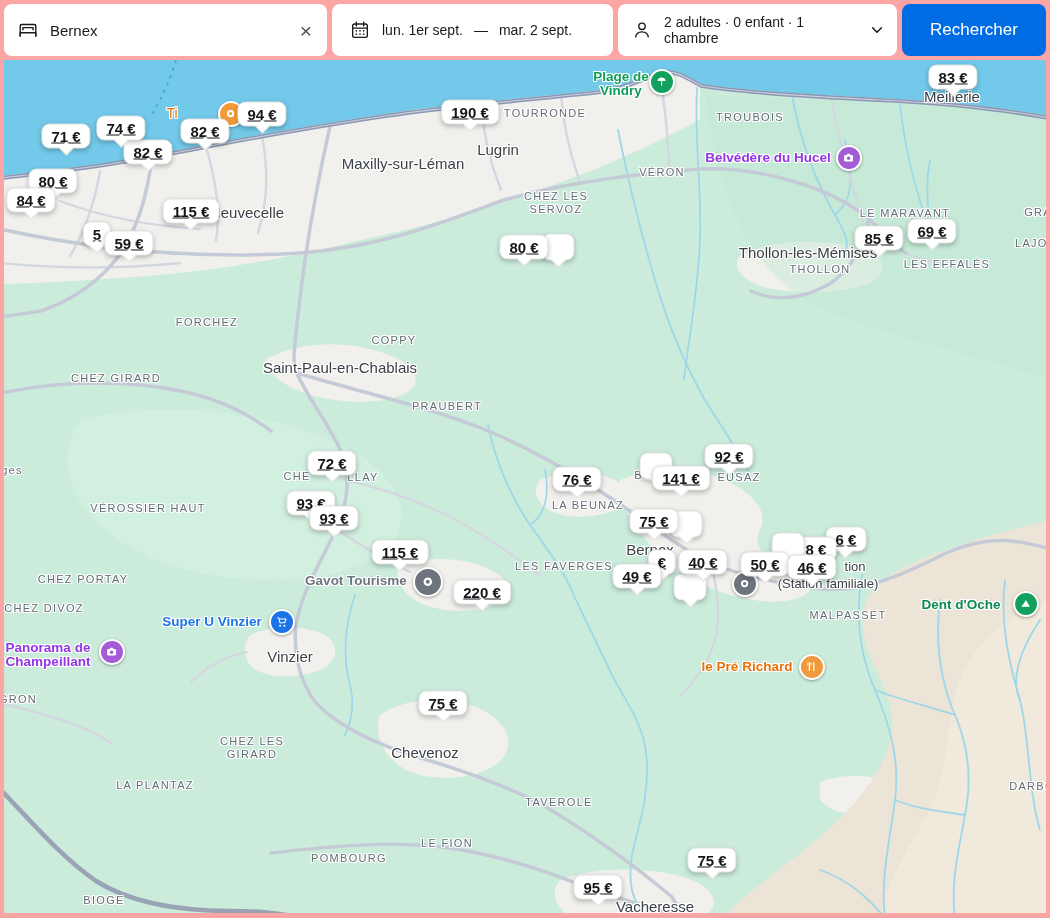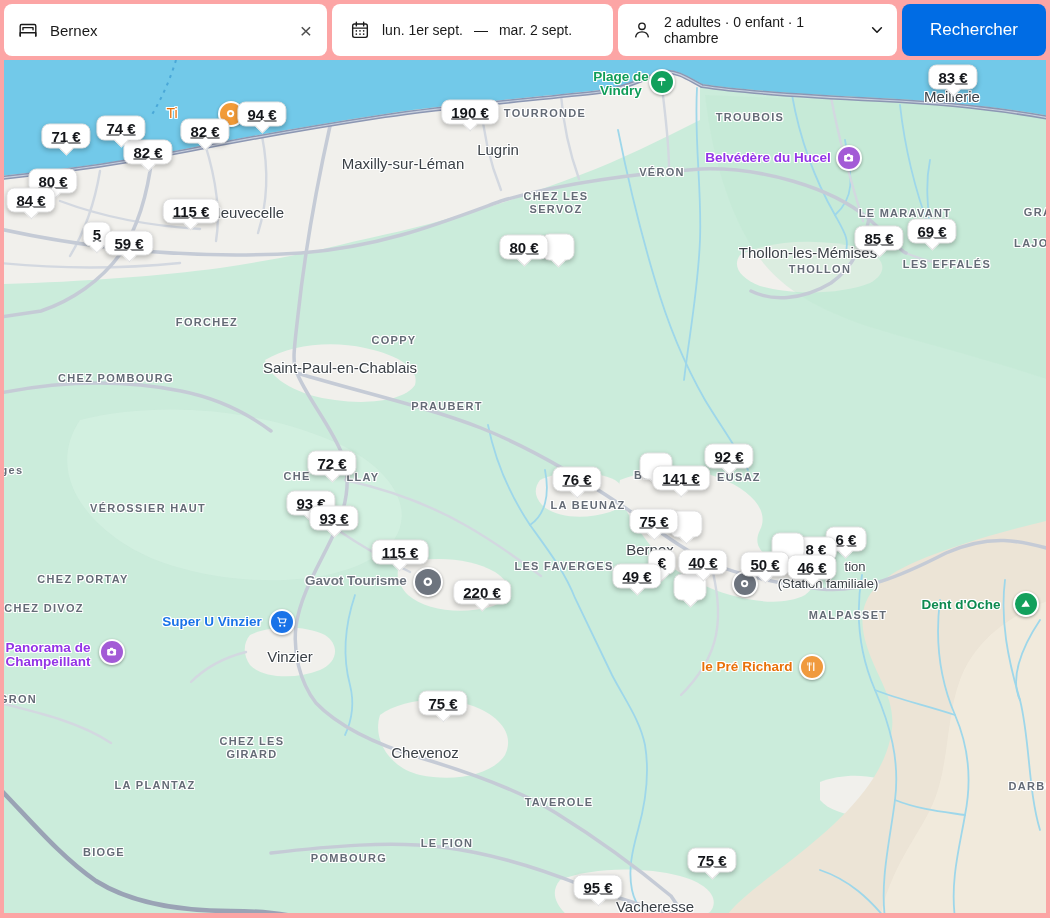--- a/index.html
+++ b/index.html
@@ -17,21 +17,21 @@
   #search-btn{width:144px;background:#006ce4;color:#fff;border:none;border-radius:8px;font-size:17px;font-weight:500;font-family:inherit;cursor:pointer;}
   .ic{width:22px;height:22px;flex:none;}
   .chev{width:14px;height:14px;flex:none;cursor:pointer;}
   
   #map{position:absolute;left:4px;top:60px;width:1042px;height:853px;background:#cbecdb;overflow:hidden;}
   #terrain{position:absolute;left:0;top:0;width:1042px;height:853px;}
   #overlay{position:absolute;left:0;top:0;width:1042px;height:853px;}
   .lbl{position:absolute;transform:translate(-50%,-50%);white-space:nowrap;
        text-shadow:1px 0 0 #fff,-1px 0 0 #fff,0 1px 0 #fff,0 -1px 0 #fff,1px 1px 0 #fff,-1px -1px 0 #fff,1px -1px 0 #fff,-1px 1px 0 #fff;}
   .town{font-size:15px;font-weight:500;color:#3b4147;z-index:2;}
-  .hamlet{font-size:11px;font-weight:700;color:#646b76;letter-spacing:1.3px;z-index:2;}
+  .hamlet{font-size:11px;font-weight:400;color:#646b76;letter-spacing:1.3px;z-index:2;}
   .f-town{font-size:13px;font-weight:400;color:#3b4147;z-index:2;}
   .f-orange{font-size:14px;font-weight:500;color:#e8710a;z-index:2;}
   .poi-label{font-size:13.5px;font-weight:700;line-height:14px;text-align:center;z-index:2;}
   .poi-label span{display:block;}
   .poi-icon{position:absolute;transform:translate(-50%,-50%);border-radius:50%;border:2px solid #fff;
             box-shadow:0 1px 3px rgba(0,0,0,.35);display:flex;align-items:center;justify-content:center;z-index:3;cursor:pointer;}
   .poi-icon svg{width:60%;height:60%;}
   .pin{position:absolute;transform:translate(-50%,-50%);background:#fff;border:1px solid #e2e2e2;border-radius:8px;
        padding:3px 9px;font-size:15px;font-weight:700;color:#14161a;box-shadow:0 2px 5px rgba(0,0,0,.25);
        white-space:nowrap;z-index:5;cursor:pointer;text-decoration:underline;}
@@ -184,36 +184,36 @@
         <div class="lbl hamlet" style="left: 541px; top: 53px;">TOURRONDE</div>
         <div class="lbl hamlet" style="left: 746px; top: 57px;">TROUBOIS</div>
         <div class="lbl hamlet" style="left: 658px; top: 112px;">VÉRON</div>
         <div class="lbl hamlet" style="left: 552px; top: 136px;">CHEZ LES</div>
         <div class="lbl hamlet" style="left: 552px; top: 149px;">SERVOZ</div>
         <div class="lbl hamlet" style="left: 901px; top: 153px;">LE MARAVANT</div>
         <div class="lbl hamlet" style="left: 816px; top: 209px;">THOLLON</div>
         <div class="lbl hamlet" style="left: 943px; top: 204px;">LES EFFALÉS</div>
         <div class="lbl hamlet" style="left: 203px; top: 262px;">FORCHEZ</div>
         <div class="lbl hamlet" style="left: 390px; top: 280px;">COPPY</div>
-        <div class="lbl hamlet" style="left: 112px; top: 318px;">CHEZ POMBOURG</div>
+        <div class="lbl hamlet" style="left: 112px; top: 318px;">CHEZ GIRARD</div>
         <div class="lbl hamlet" style="left: 443px; top: 346px;">PRAUBERT</div>
         <div class="lbl hamlet" style="left: 144px; top: 448px;">VÉROSSIER HAUT</div>
         <div class="lbl hamlet" style="left: 79px; top: 519px;">CHEZ PORTAY</div>
         <div class="lbl hamlet" style="left: 40px; top: 548px;">CHEZ DIVOZ</div>
         <div class="lbl hamlet" style="left: 584px; top: 445px;">LA BEUNAZ</div>
         <div class="lbl hamlet" style="left: 560px; top: 506px;">LES FAVERGES</div>
         <div class="lbl hamlet" style="left: 844px; top: 555px;">MALPASSET</div>
         <div class="lbl hamlet" style="left: 14px; top: 639px;">GRON</div>
         <div class="lbl hamlet" style="left: 248px; top: 681px;">CHEZ LES</div>
         <div class="lbl hamlet" style="left: 248px; top: 694px;">GIRARD</div>
         <div class="lbl hamlet" style="left: 151px; top: 725px;">LA PLANTAZ</div>
         <div class="lbl hamlet" style="left: 555px; top: 742px;">TAVEROLE</div>
         <div class="lbl hamlet" style="left: 443px; top: 783px;">LE FION</div>
         <div class="lbl hamlet" style="left: 328px; top: 798px; padding-left: 34px;">POMBOURG</div>
-        <div class="lbl hamlet" style="left: 82px; top: 792px; padding-left: 36px;">BIOGE</div>
+        <div class="lbl hamlet" style="left: 82px; top: 840px; padding-left: 36px;">BIOGE</div>
         <div class="lbl hamlet" style="left: 8px; top: 410px;">ges</div>
         <div class="lbl hamlet" style="left: 1034px; top: 152px;">GRA</div>
         <div class="lbl hamlet" style="left: 1032px; top: 183px;">LAJOU</div>
         <div class="lbl hamlet" style="left: 1028px; top: 726px;">DARBO</div>
         <div class="lbl hamlet" style="left: 293px; top: 416px;">CHE</div>
         <div class="lbl hamlet" style="left: 359px; top: 417px;">LLAY</div>
         <div class="lbl hamlet" style="left: 639px; top: 415px;">BÉ</div>
         <div class="lbl hamlet" style="left: 735px; top: 417px;">EUSAZ</div>
         <div class="lbl f-town" style="left: 851px; top: 506px;">tion</div>
         <div class="lbl f-town" style="left: 824px; top: 523px;">(Station familiale)</div>

